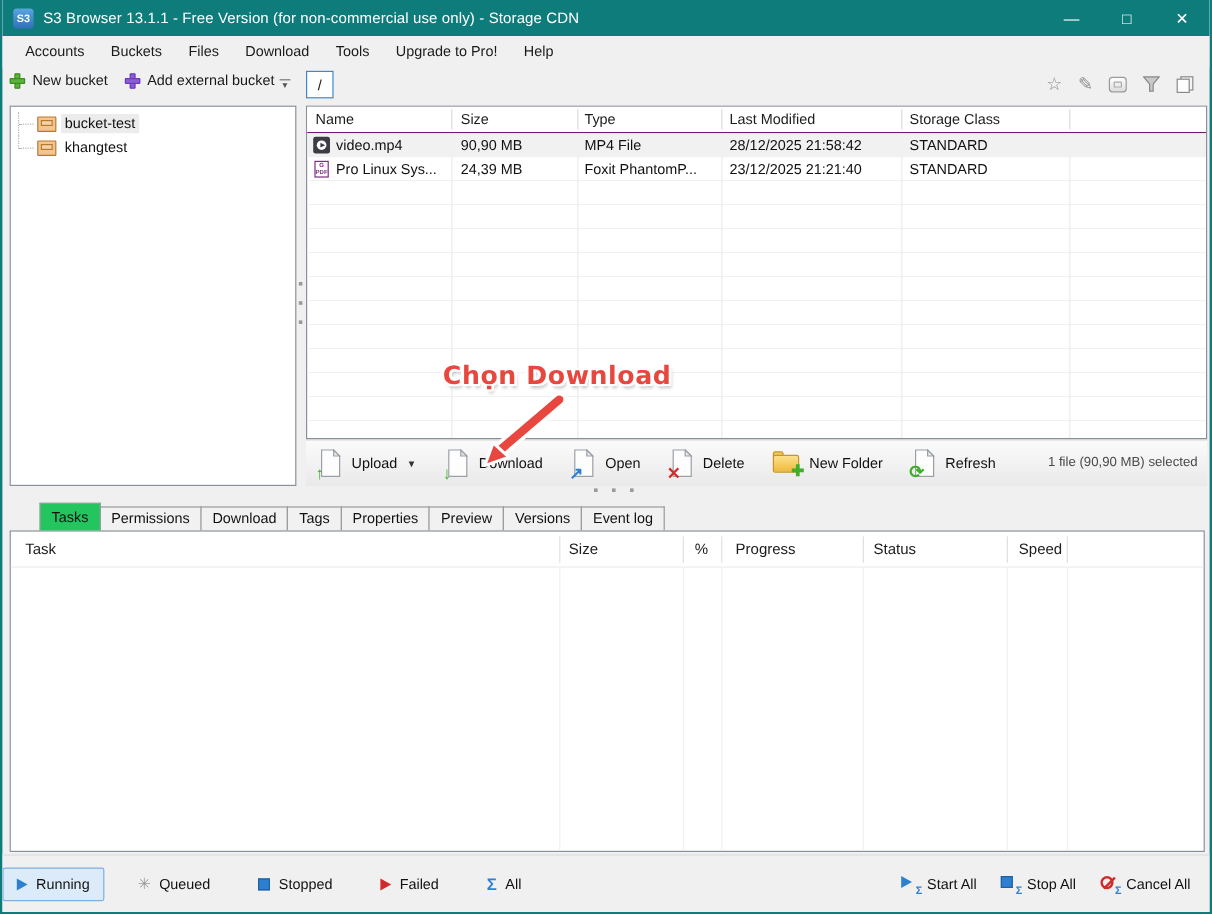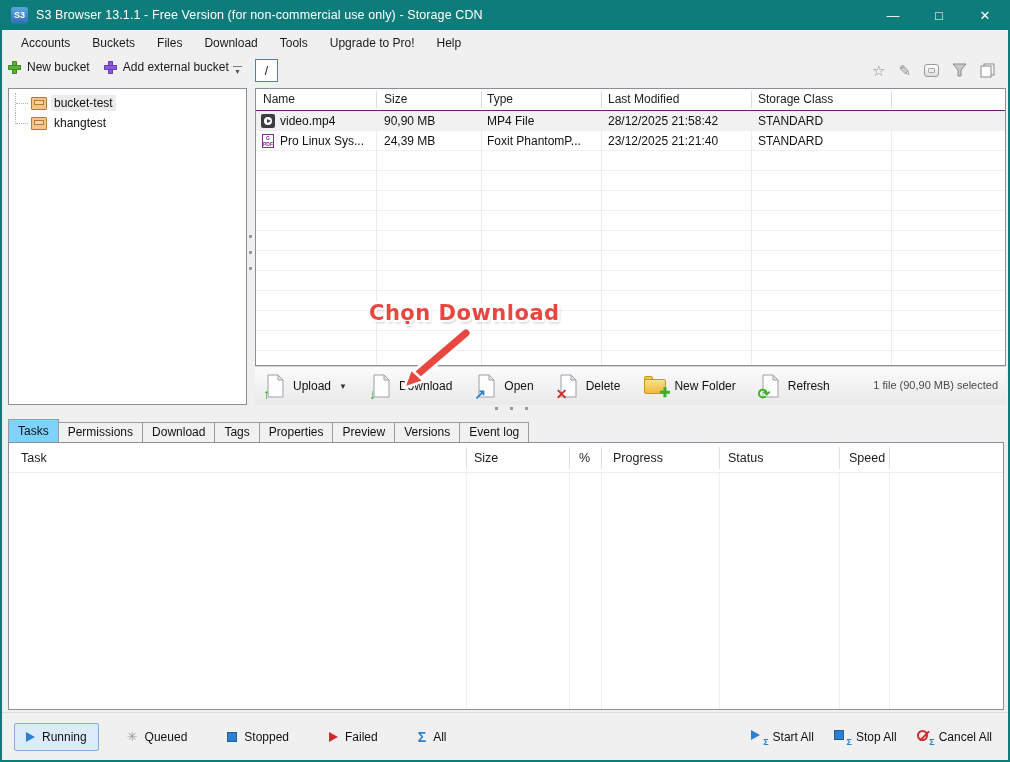--- a/index.html
+++ b/index.html
@@ -95,34 +95,34 @@
         text-shadow:-2px -2px 0 #fff, 2px -2px 0 #fff, -2px 2px 0 #fff, 2px 2px 0 #fff, 0 -2px 0 #fff, 0 2px 0 #fff, -2px 0 0 #fff, 2px 0 0 #fff, 2px 3px 3px rgba(0,0,0,0.25); }
   .annotation-arrow { position:absolute; left:388px; top:326px; }
 
   .hsplit-dots { position:absolute; left:493px; top:407px; display:flex; gap:12px; }
   .hsplit-dots i { width:3px; height:3px; background:#9a9a9a; display:block; }
 
   
   .tabbar { position:absolute; left:6px; top:419px; display:flex; align-items:flex-end; height:23px; }
   .tab { height:20px; line-height:19px; padding:0 9px; font-size:12px; color:#111; background:#f1f1f1;
          border:1px solid #9b9b9b; border-bottom:none; margin-right:-1px; }
-  .tab.active { height:23px; line-height:22px; background:#7dd3fc; position:relative; z-index:2; }
+  .tab.active { height:23px; line-height:22px; background:#22c55e; position:relative; z-index:2;margin-left:25px; }
 
   
   .task-panel { position:absolute; left:6px; top:442px; width:996px; height:268px; background:#fff; border:1px solid #8a9099; }
   .tp-header { position:relative; height:30px; border-bottom:1px solid #ececec; }
   .tp-header .hcell { position:absolute; top:8px; font-size:12.5px; color:#1c1c1c; }
   .tp-hsep { position:absolute; top:4px; width:1px; height:22px; background:#e0e0e0; }
   .tp-body { position:absolute; left:0; top:30px; right:0; bottom:0; }
   .tp-vsep { position:absolute; top:0; bottom:0; width:1px; background:#f0f0f0; }
 
   
   .bottom-bar { position:absolute; left:0; top:712px; width:1006px; height:48px; background:#f0f0f0; border-top:1px solid #dcdcdc;
                 display:flex; align-items:center; }
-  .filter-group { display:flex; align-items:center; gap:16px; margin-left:12px; }
+  .filter-group { display:flex; align-items:center; gap:16px; margin-left:0; }
   .filter-btn { display:flex; align-items:center; gap:7px; height:28px; padding:0 11px; font-size:12px; color:#111; border:1px solid transparent; border-radius:2px; }
   .filter-btn.active { background:#dcebfa; border-color:#7fb0dd; }
   .tri-blue { width:0; height:0; border-top:5px solid transparent; border-bottom:5px solid transparent; border-left:9px solid #2f7fd0; }
   .tri-red  { width:0; height:0; border-top:5px solid transparent; border-bottom:5px solid transparent; border-left:9px solid #d02b2b; }
   .sq-blue { width:10px; height:10px; background:#2f7fd0; border:1px solid #1e5f9e; }
   .spin-ico { color:#9a9a9a; font-size:13px; line-height:1; }
   .sigma { color:#2f7fd0; font-weight:bold; font-size:14px; line-height:1; }
   .action-group { margin-left:auto; display:flex; align-items:center; gap:20px; margin-right:16px; }
   .ctl-btn { display:flex; align-items:center; gap:6px; font-size:12px; color:#111; }
   .icon-stack { position:relative; width:16px; height:14px; }

